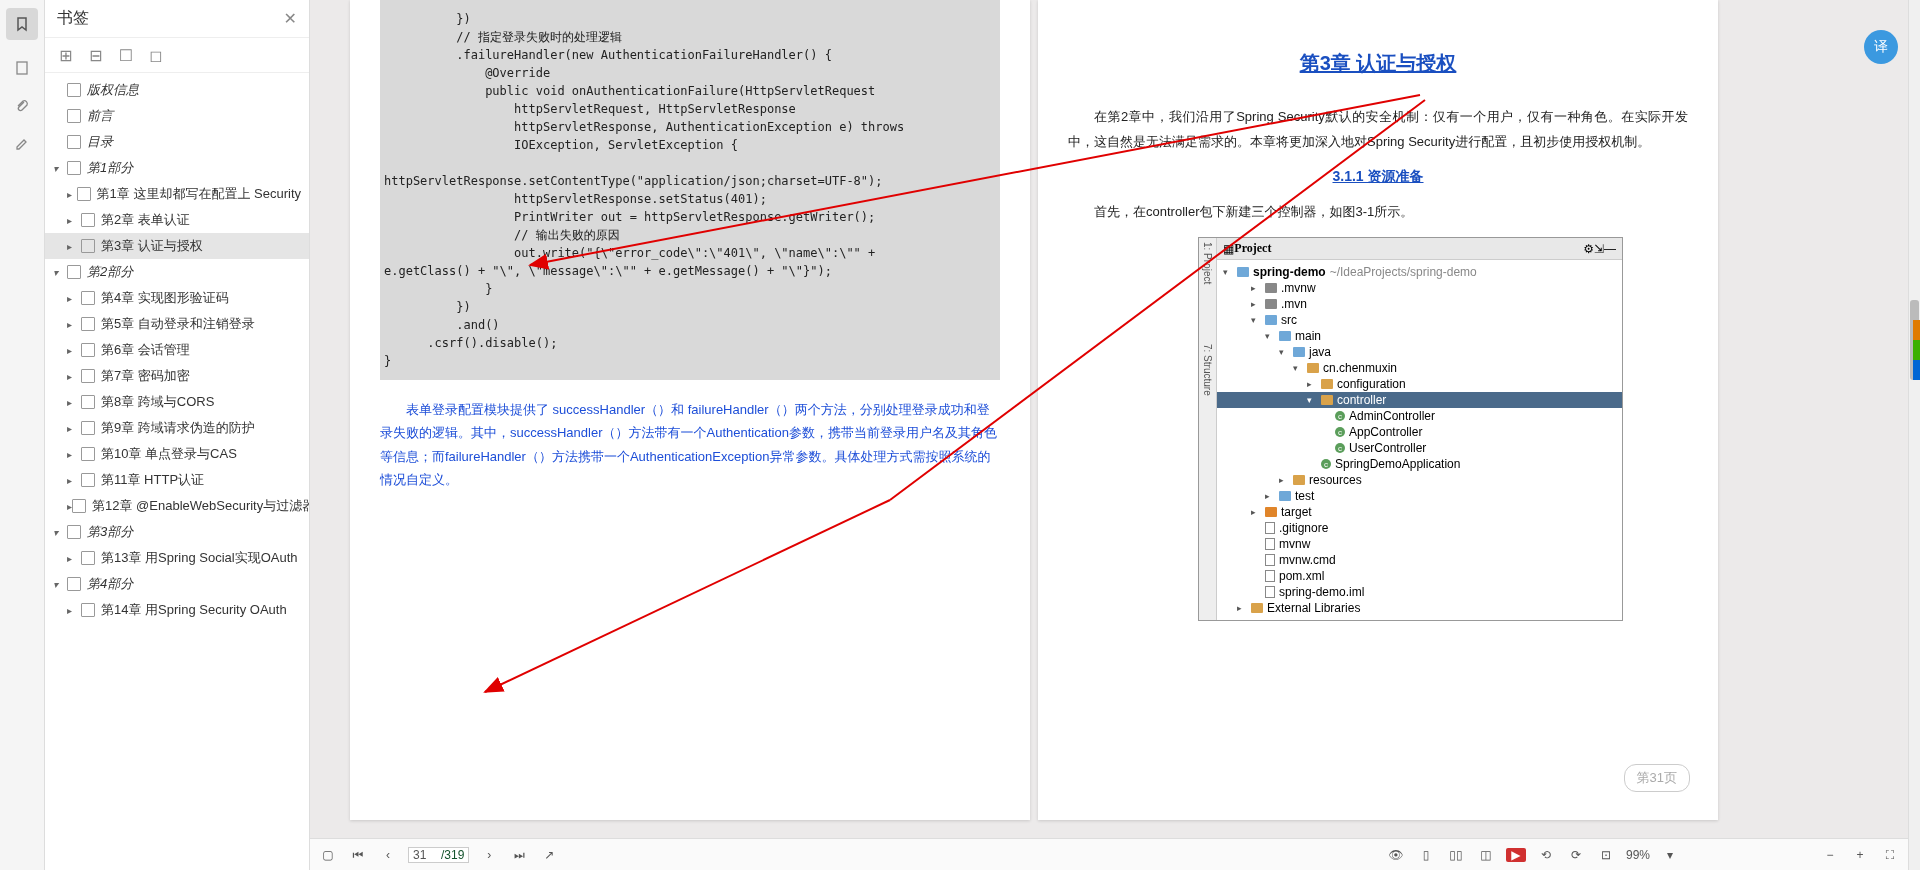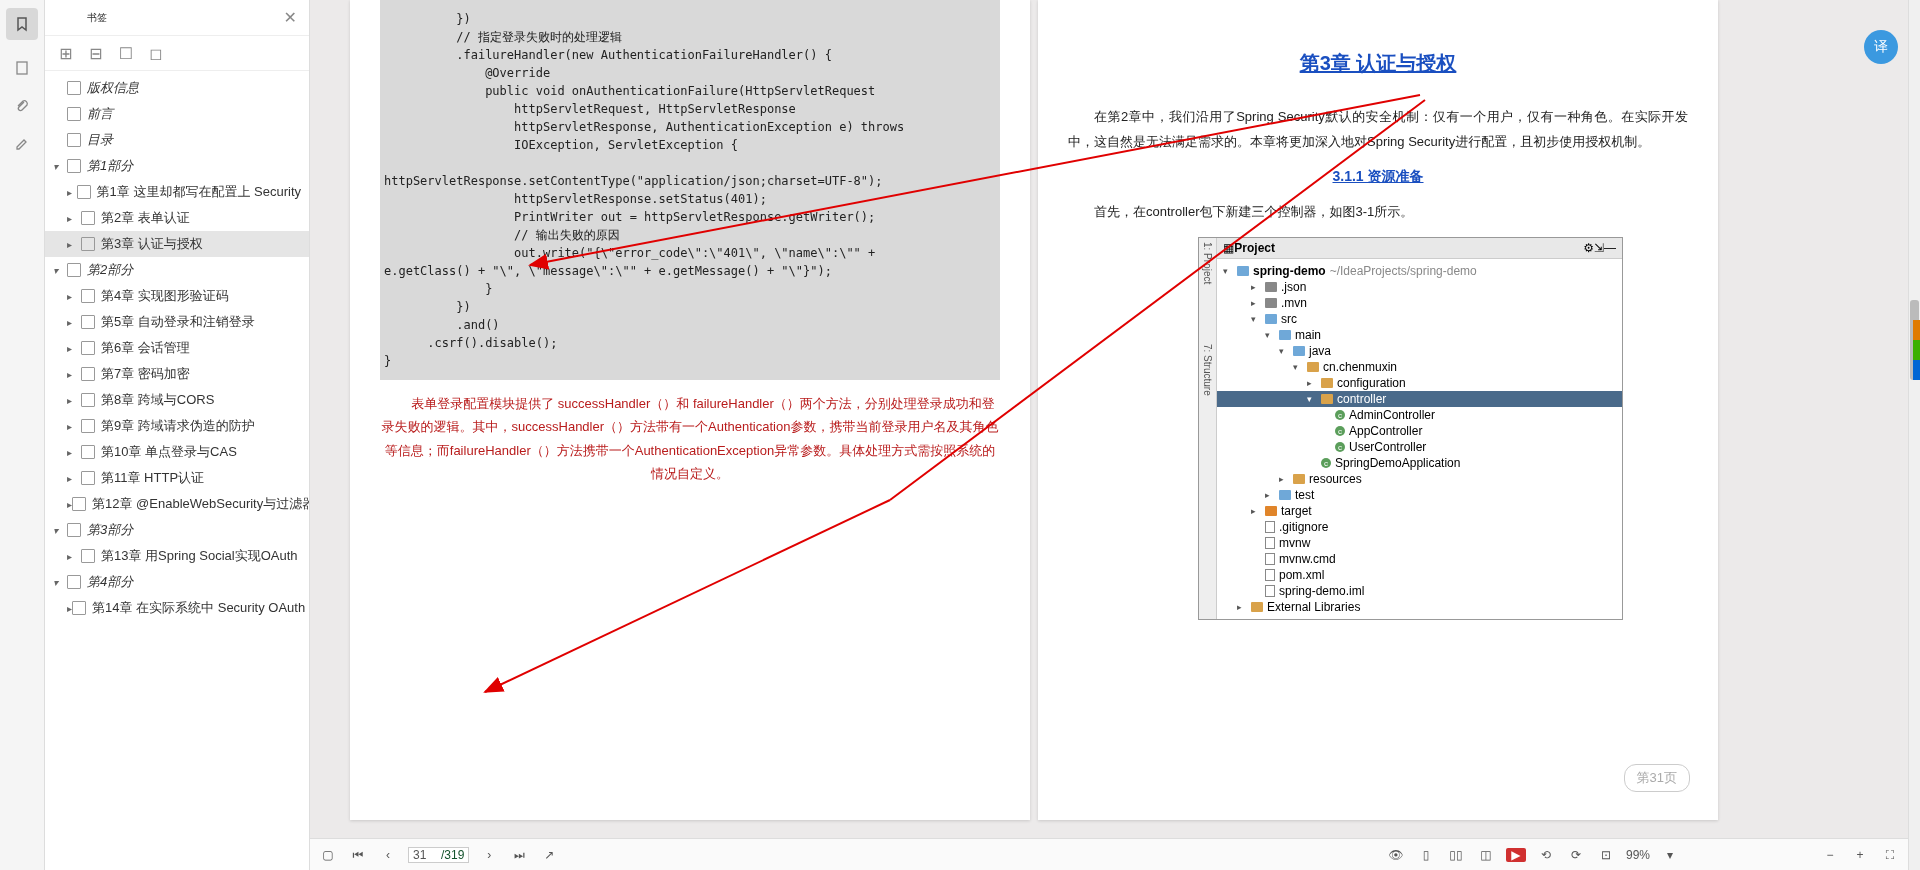--- a/index.html
+++ b/index.html
@@ -2,42 +2,42 @@
 <html><head>
 <meta charset="utf-8">
 <style>
 *{box-sizing:border-box;margin:0;padding:0;font-family:"Microsoft YaHei",sans-serif;}
 body{display:flex;height:870px;width:1920px;overflow:hidden;background:#fff;}
 .toolbar-left{width:45px;background:#f5f5f5;border-right:1px solid #ddd;display:flex;flex-direction:column;align-items:center;padding-top:8px;gap:18px;}
 .toolbar-left .ico{width:20px;height:20px;display:flex;align-items:center;justify-content:center;color:#666;cursor:pointer;}
 .toolbar-left .ico.active{background:#d8d8d8;border-radius:4px;padding:6px;width:32px;height:32px;}
 .sidebar{width:265px;background:#fff;border-right:1px solid #ddd;display:flex;flex-direction:column;}
 .sidebar-hdr{display:flex;align-items:center;padding:8px 12px;border-bottom:1px solid #eee;}
-.sidebar-hdr .title{flex:1;font-size:10px;color:#333;margin-left:30px;}
+.sidebar-hdr .title{flex:1;font-size:16px;color:#333;}
 .sidebar-hdr .close{color:#888;cursor:pointer;}
 .sidebar-tools{display:flex;gap:12px;padding:8px 12px;border-bottom:1px solid #eee;}
 .sidebar-tools span{width:18px;height:18px;color:#888;cursor:pointer;display:flex;align-items:center;justify-content:center;}
 .tree{flex:1;overflow:auto;padding:4px 0;font-size:13px;color:#333;}
 .tree-item{display:flex;align-items:center;padding:4px 8px;cursor:pointer;white-space:nowrap;overflow:hidden;text-overflow:ellipsis;}
 .tree-item.selected{background:#e5e5e5;}
 .tree-item .arrow{width:14px;font-size:10px;color:#666;}
 .tree-item .pg{width:14px;height:14px;margin-right:6px;border:1px solid #999;border-radius:1px;flex-shrink:0;}
 .d0{padding-left:8px;font-style:italic;}.d1{padding-left:22px;}
 .content{flex:1;background:#eceaea;display:flex;position:relative;overflow:hidden;}
 .page{background:#fff;box-shadow:0 1px 3px rgba(0,0,0,.15);position:relative;}
 .page-left{width:680px;height:820px;margin:0 8px 0 40px;padding:0 30px 20px;}
 .page-right{width:680px;height:820px;margin:0;padding:30px 30px 20px;font-size:13px;}
 .codeblock{background:#d9d9d9;font-family:monospace;font-size:12px;white-space:pre;padding:10px 4px;line-height:1.5;color:#222;overflow:hidden;}
-.para{font-size:13px;line-height:1.8;color:#b91c1c;margin-top:12px;text-indent:2em;text-align:center;}
+.para{font-size:13px;line-height:1.8;color:#1d4ed8;margin-top:18px;text-indent:2em;}
 .chtitle{text-align:center;color:#1a4fc0;text-decoration:underline;font-size:20px;font-weight:bold;margin:20px 0 28px;}
 .sect{text-align:center;color:#1a4fc0;text-decoration:underline;font-size:14px;font-weight:bold;margin:14px 0;}
 .ptext{font-size:13px;line-height:1.9;color:#222;text-align:justify;}
 .proj{border:1px solid #999;width:425px;margin:12px 0 0 130px;font-size:12px;font-family:sans-serif;background:#eee;}
 .proj-hdr{background:#e8e8e8;padding:3px 6px;display:flex;align-items:center;border-bottom:1px solid #ccc;}
-.proj-hdr .t{font-weight:bold;flex:1;}
+.proj-hdr .t{font-weight:bold;flex:1;font-family:Liberation Serif, serif;}
 .proj-tree{background:#fff;padding:4px 0;}
 .pr{display:flex;align-items:center;padding:1px 4px;gap:4px;}
 .pr.sel{background:#4a6a8a;color:#fff;}
 .pr .ar{width:10px;font-size:9px;color:#555;}
 .pr.sel .ar{color:#fff;}
 .fld{width:12px;height:10px;background:#d9a24a;border-radius:1px;flex-shrink:0;}
 .fld.b{background:#6fa8d8;}
 .fld.g{background:#888;}
 .cls{width:10px;height:10px;border-radius:50%;background:#5b9e5b;color:#fff;font-size:8px;display:flex;align-items:center;justify-content:center;flex-shrink:0;}
 .fil{width:10px;height:12px;background:#fff;border:1px solid #888;flex-shrink:0;}
@@ -186,21 +186,21 @@
         <span>第13章 用Spring Social实现OAuth</span>
       </div>
       <div class="tree-item d0">
         <span class="arrow">▾</span>
         <span class="pg"></span>
         <span>第4部分</span>
       </div>
       <div class="tree-item d1">
         <span class="arrow">▸</span>
         <span class="pg"></span>
-        <span>第14章 在实际系统中 Security OAuth</span>
+        <span>第14章 用Spring Security OAuth</span>
       </div>
     </div>
 </div>
 
 <div class="content">
   <div class="page page-left">
     <div class="codeblock">          })
           // 指定登录失败时的处理逻辑
           .failureHandler(new AuthenticationFailureHandler() {
               @Override
@@ -244,21 +244,21 @@
           <div class="proj-tree" id="projtree">
               <div class="pr pd0">
                 <span class="ar">▾</span>
                 <span class="fld b"></span>
                 <b>spring-demo</b> 
                 <span style="color:#888;">~/IdeaProjects/spring-demo</span>
               </div>
               <div class="pr pd2">
                 <span class="ar">▸</span>
                 <span class="fld g"></span>
-                <span>.json</span>
+                <span>.mvnw</span>
               </div>
               <div class="pr pd2">
                 <span class="ar">▸</span>
                 <span class="fld g"></span>
                 <span>.mvn</span>
               </div>
               <div class="pr pd2">
                 <span class="ar">▾</span>
                 <span class="fld b"></span>
                 <span>src</span>

